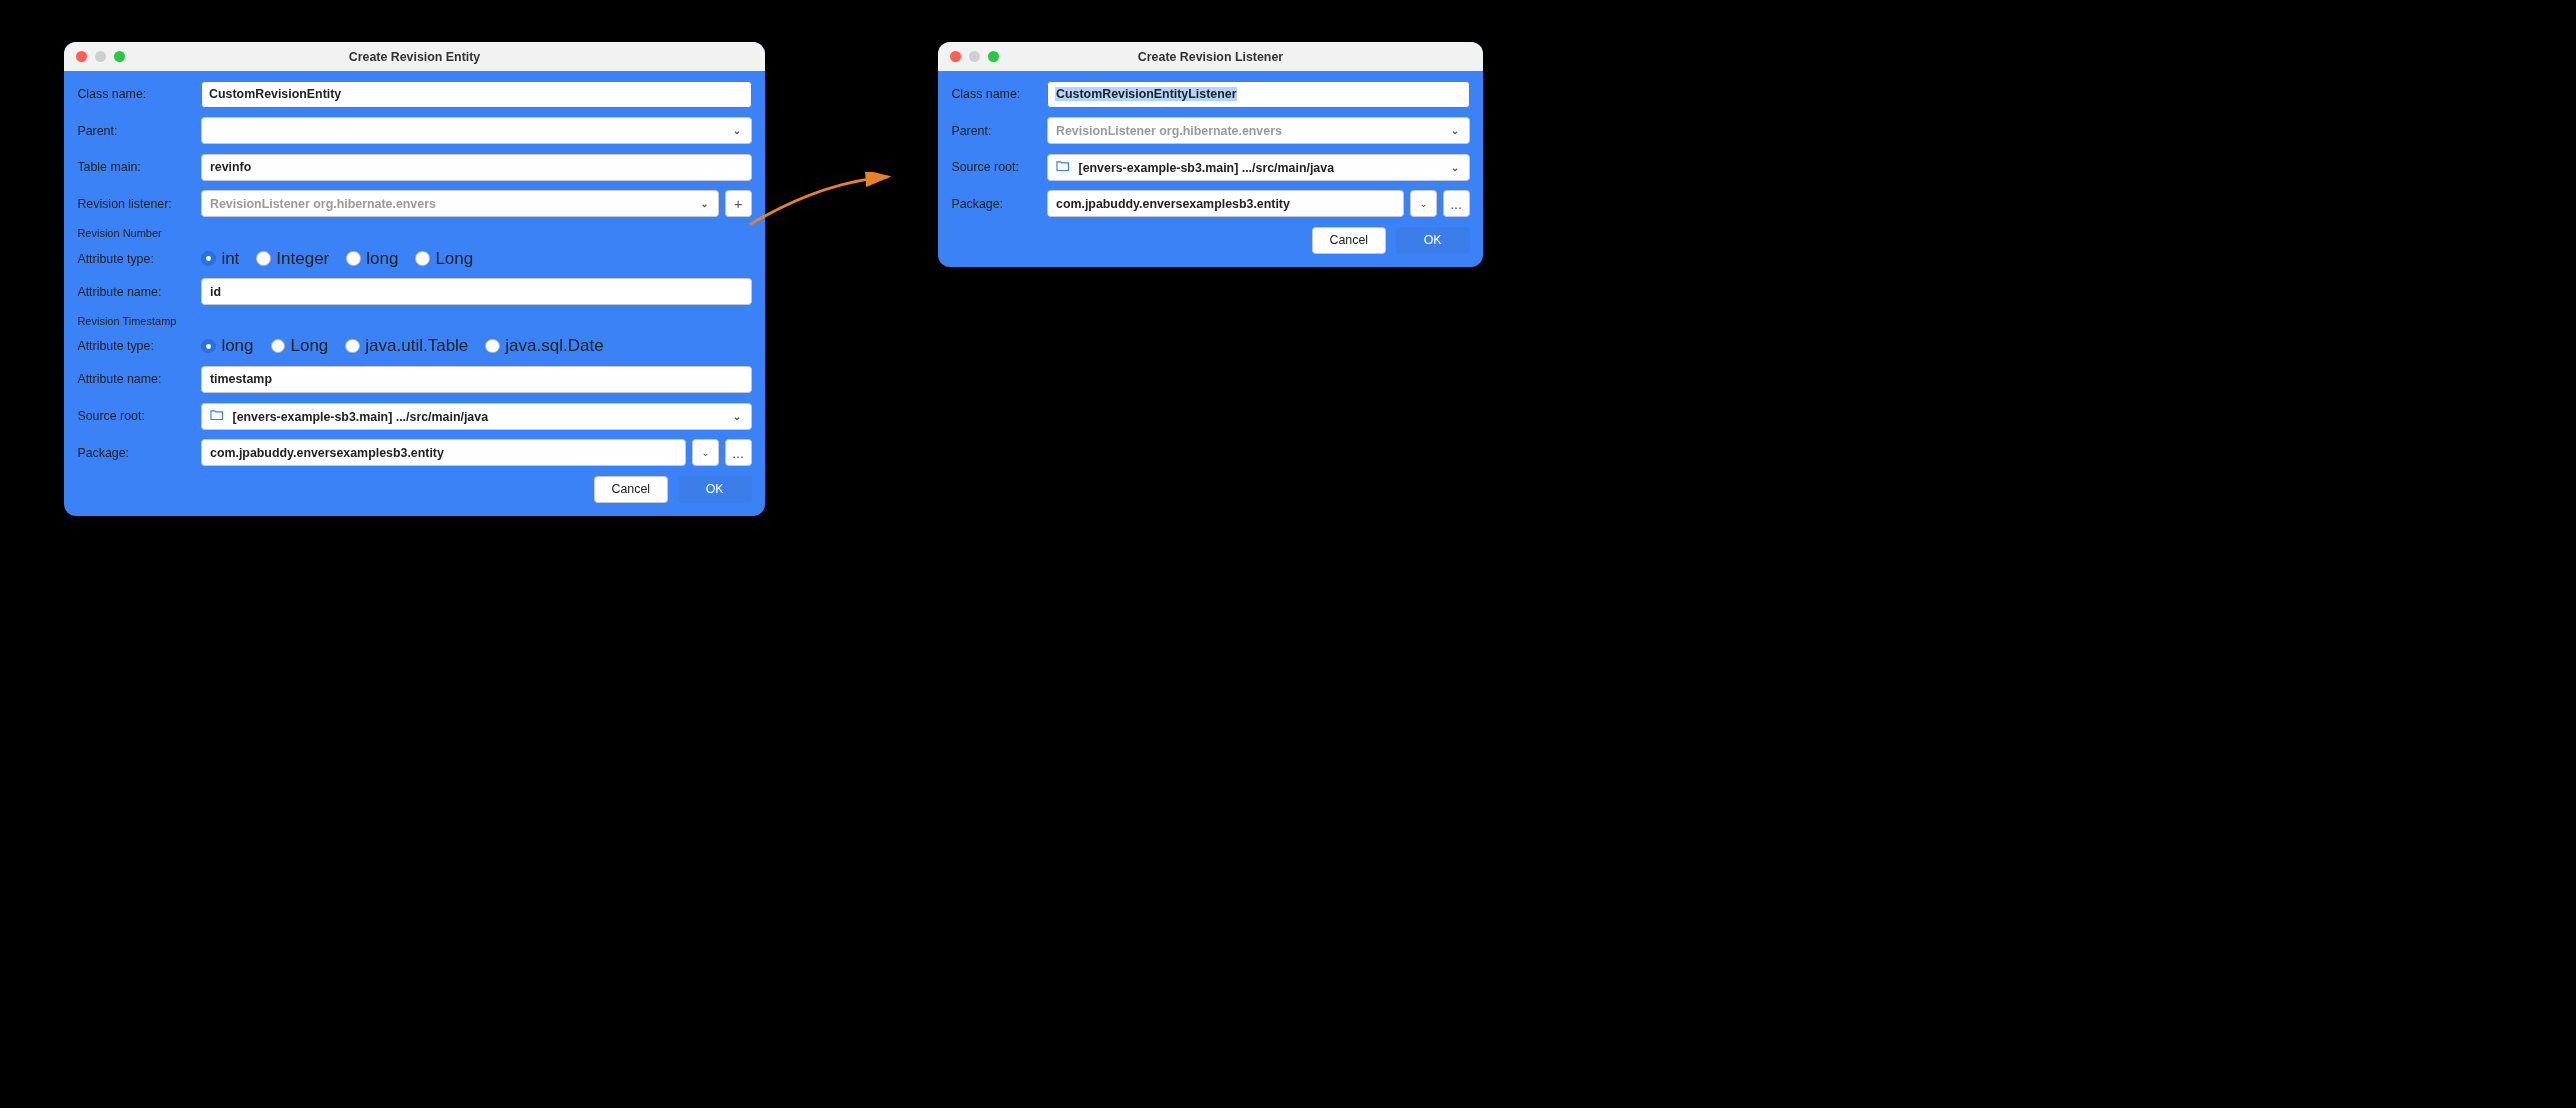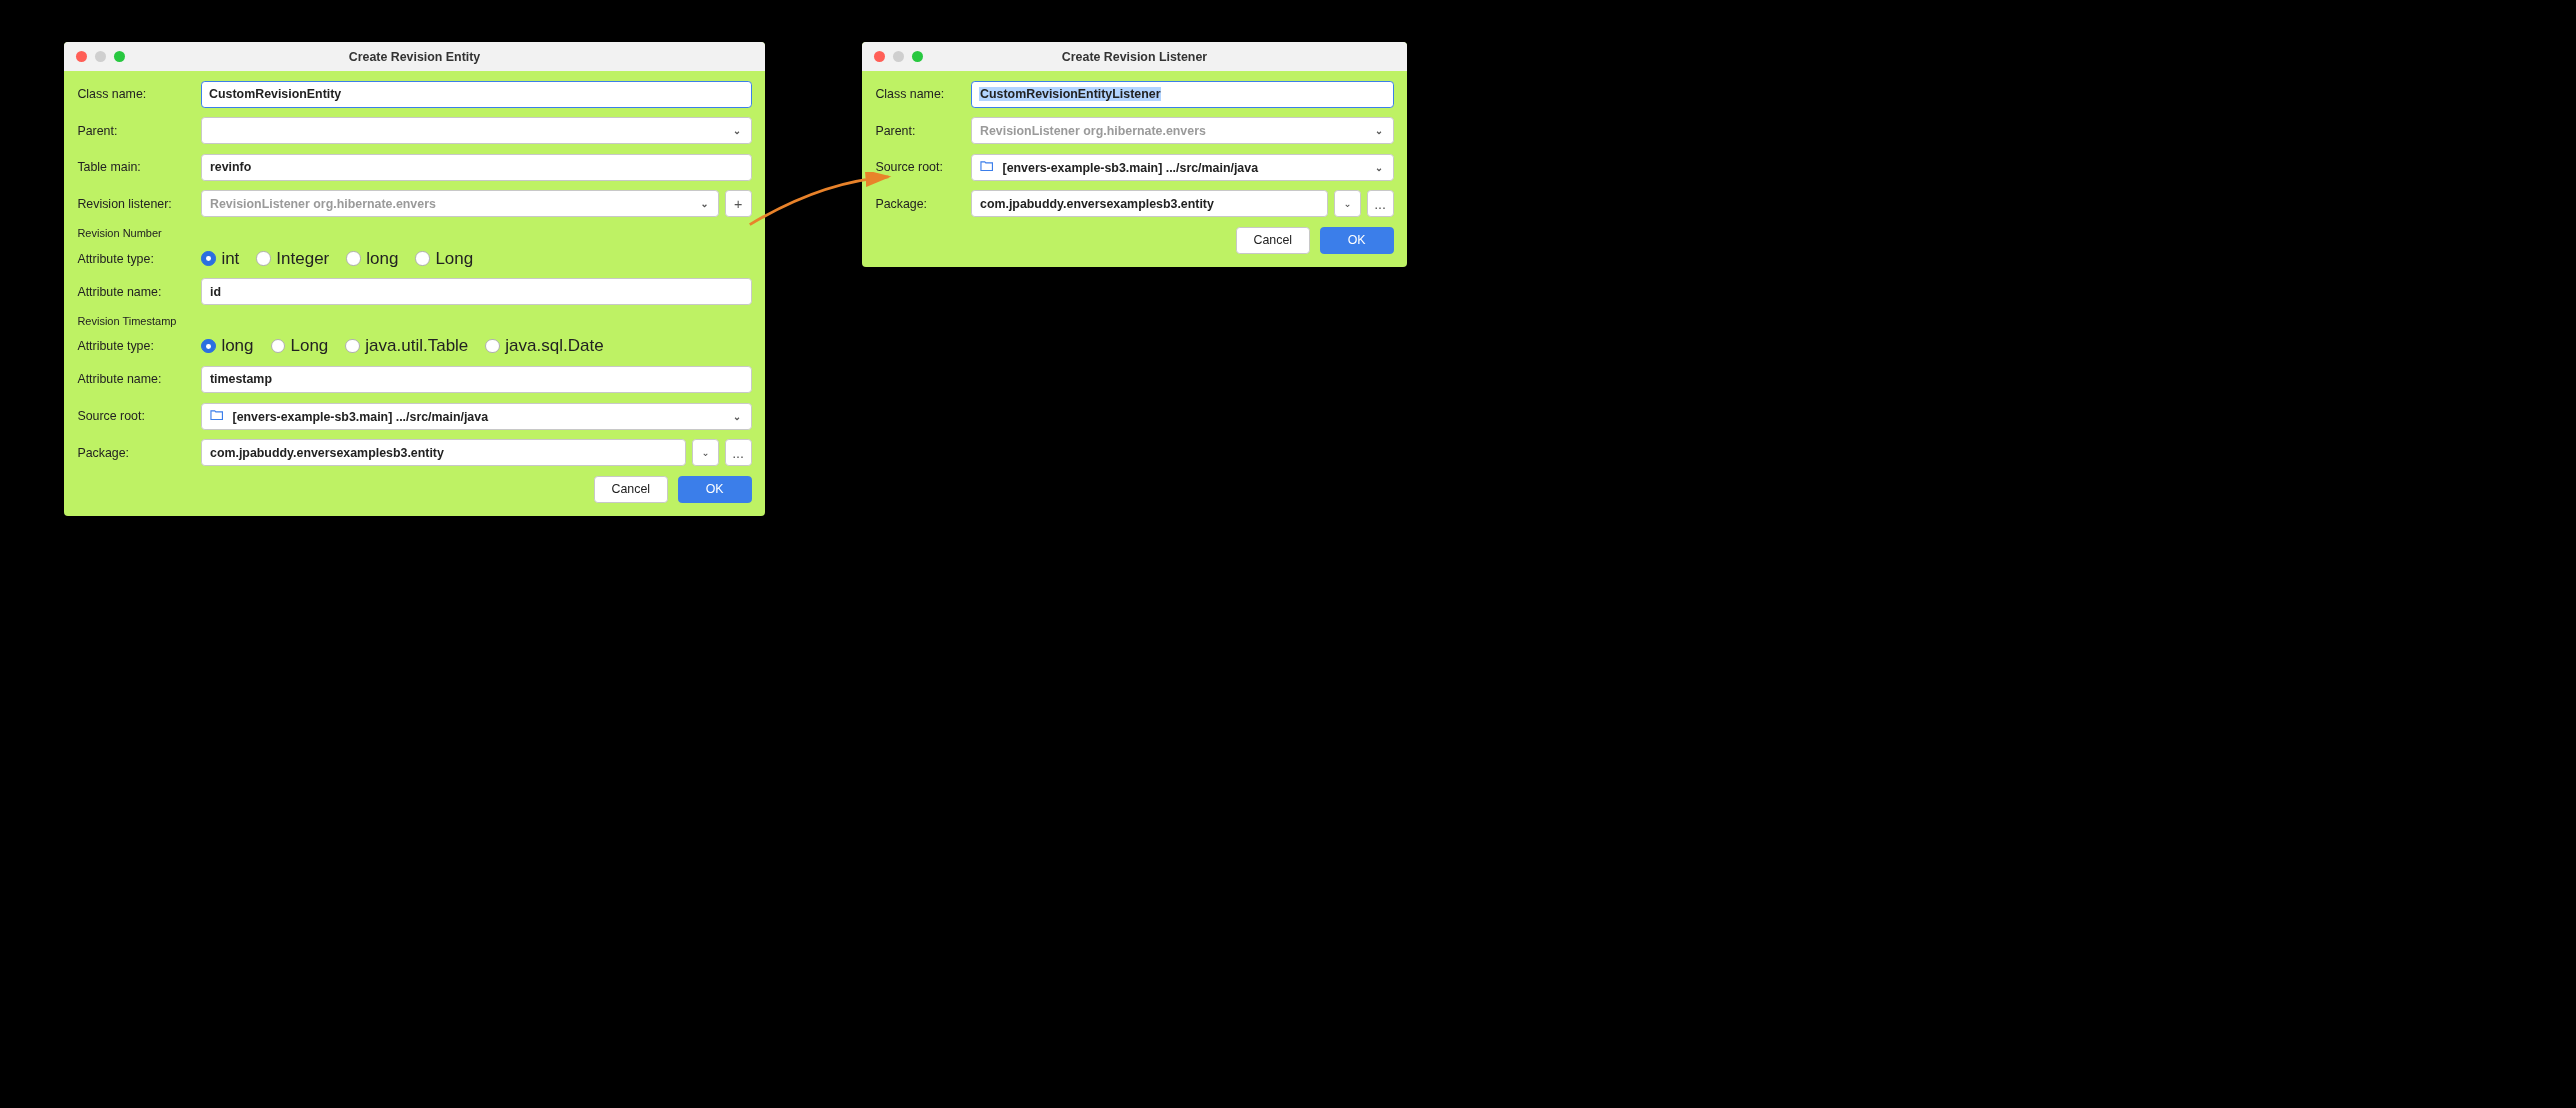--- a/index.html
+++ b/index.html
@@ -7,27 +7,27 @@
     background: #000;
     font-family: -apple-system, BlinkMacSystemFont, "Segoe UI", Arial, sans-serif;
     font-size: 12.4px;
     color: #222;
     width: 2576px;
     height: 1108px;
     position: relative;
   }
   .dialog {
     position: absolute;
-    background: #bef264;
-    border-radius: 4px;
+    background: #3b82f6;
+    border-radius: 12px;
     box-shadow: 0 9.6px 38px rgba(0,0,0,0.5);
     overflow: hidden;
   }
   .dialog-1 { left: 64px; top: 42px; width: 701px; }
-  .dialog-2 { left: 862px; top: 42px; width: 545px; }
+  .dialog-2 { left: 938px; top: 42px; width: 545px; }
   .titlebar {
     height: 29px;
     display: flex;
     align-items: center;
     position: relative;
     background: #f2f2f2;
   }
   .traffic {
     position: absolute;
     left: 11.5px; top: 8.6px;

